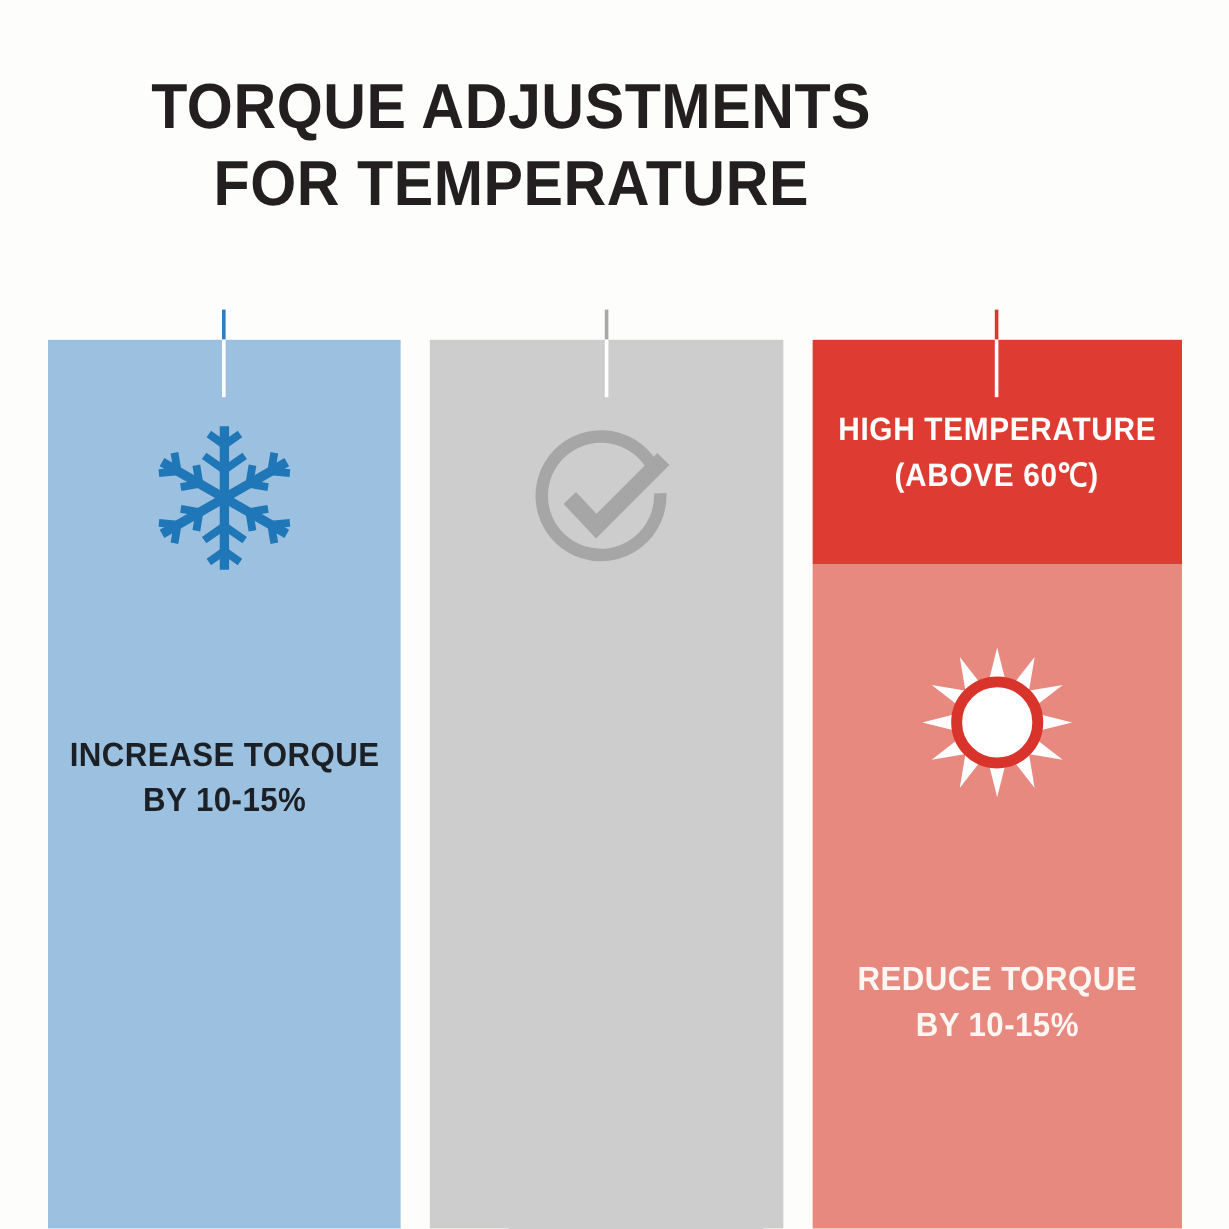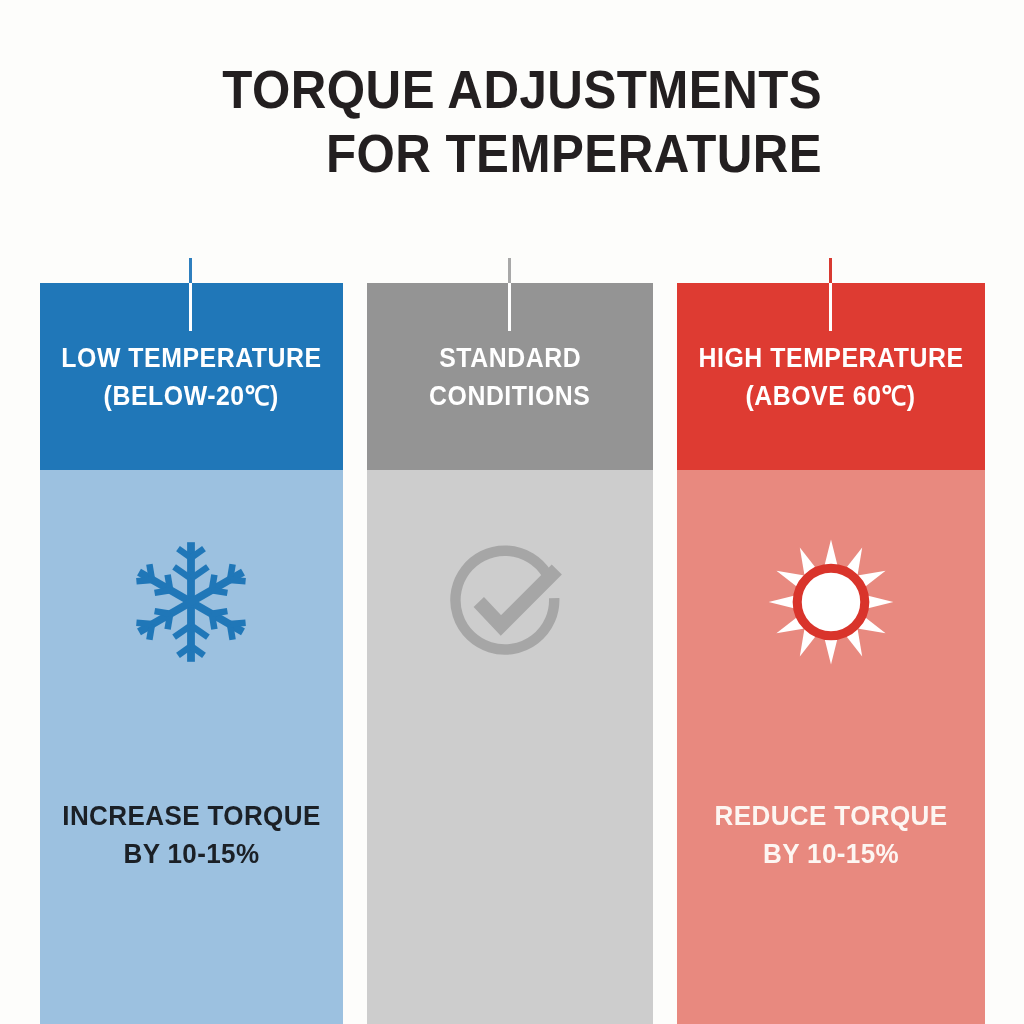--- a/index.html
+++ b/index.html
@@ -14,21 +14,21 @@
     overflow: hidden;
     position: relative;
   }
 
   
   .title-block {
     position: absolute;
     top: 58px;
     left: 0;
     width: 852px;
-    text-align: right;
+    text-align: center;
   }
   .title-line {
     font-family: "Liberation Sans Narrow", "Liberation Sans", sans-serif;
     font-weight: bold;
     font-size: 53px;
     line-height: 64px;
     letter-spacing: 0.5px;
     color: #231f20;
     transform: scaleX(0.93);
     white-space: nowrap;
@@ -163,24 +163,20 @@
   <div class="title-line">TORQUE ADJUSTMENTS</div>
   <div class="title-line">FOR TEMPERATURE</div>
 </div>
 
 <div class="columns">
 
   <div class="column col-low">
     <div class="stem"></div>
     <div class="stem-inner"></div>
     <div class="panel">
-      <div class="panel-header">
-        <div class="header-line">LOW TEMPERATURE</div>
-        <div class="header-line">(BELOW-20℃)</div>
-      </div>
       <div class="panel-body">
         <div class="icon-wrap">
           <svg width="130" height="130" viewBox="0 0 100 100" aria-hidden="true">
             <g stroke="#2077b8" stroke-width="6" stroke-linecap="butt" fill="none">
 
               <line x1="50" y1="4" x2="50" y2="96"></line>
 
               <line x1="10" y1="27" x2="90" y2="73"></line>
 
               <line x1="10" y1="73" x2="90" y2="27"></line>
@@ -224,24 +220,20 @@
           <div class="caption-line">BY 10-15%</div>
         </div>
       </div>
     </div>
   </div>
 
   <div class="column col-std">
     <div class="stem"></div>
     <div class="stem-inner"></div>
     <div class="panel">
-      <div class="panel-header">
-        <div class="header-line">STANDARD</div>
-        <div class="header-line">CONDITIONS</div>
-      </div>
       <div class="panel-body">
         <div class="icon-wrap">
           <svg width="130" height="130" viewBox="0 0 100 100" aria-hidden="true">
             <path d="M 78 28 A 38 38 0 1 0 84 47" fill="none" stroke="#a6a6a6" stroke-width="8"></path>
             <polyline points="26,50 43,68 86,25" fill="none" stroke="#a6a6a6" stroke-width="11" stroke-linejoin="miter" stroke-linecap="butt"></polyline>
           </svg>
         </div>
       </div>
     </div>
   </div>

